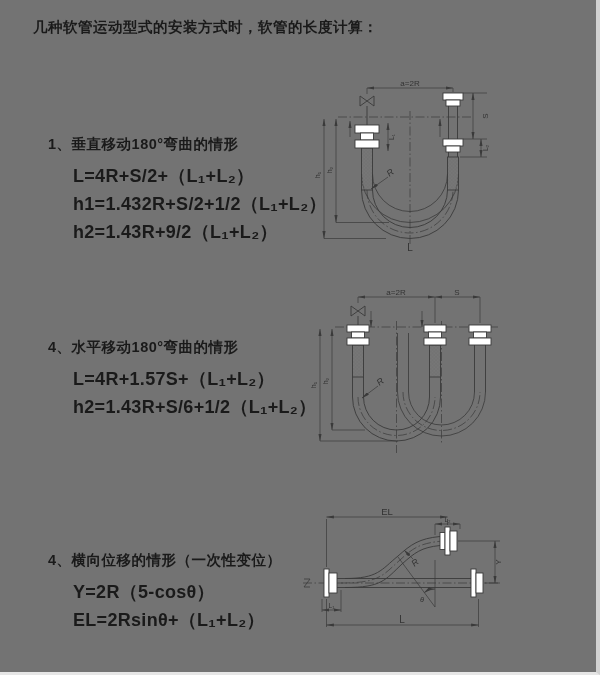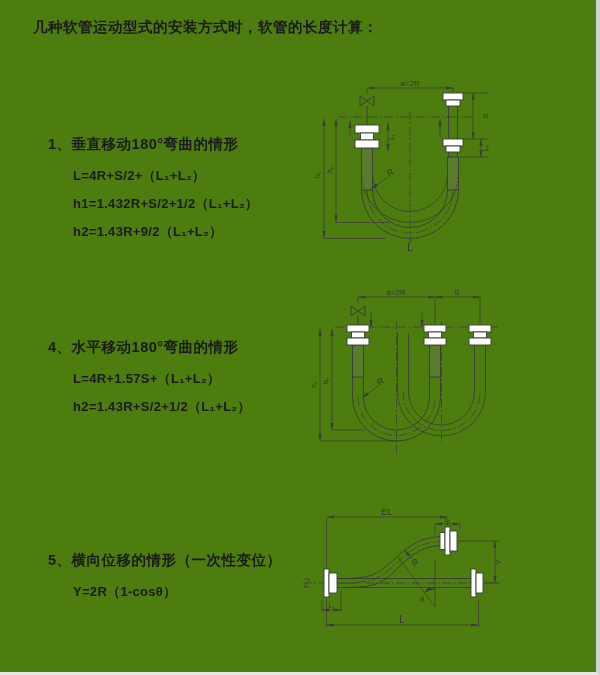--- a/index.html
+++ b/index.html
@@ -1,24 +1,24 @@
 <!DOCTYPE html>
 <html><head>
 <meta charset="utf-8">
 <style>
   html,body{margin:0;padding:0;background:#ffffff;}
   .page{
-    position:relative;width:600px;height:675px;background:#4d7c0f;
+    position:relative;width:600px;height:675px;background:#737373;
     box-sizing:border-box;border-right:4px solid #d2d2d2;border-bottom:3px solid #e6e6e6;
     font-family:"Liberation Sans","DejaVu Sans",sans-serif;color:#1a1a1a;overflow:hidden;
   }
   .title{position:absolute;left:33px;top:18px;margin:0;font-size:14.5px;font-weight:bold;letter-spacing:.5px;}
   .sec{position:absolute;left:48px;width:270px;margin-top:35px;}
   .sec h2{margin:0 0 8px 0;font-size:14.5px;font-weight:bold;letter-spacing:.5px;}
-  .sec p.formula{margin:0 0 0 25px;height:28px;line-height:28px;font-size:13px;font-weight:bold;letter-spacing:.3px;white-space:nowrap;}
+  .sec p.formula{margin:0 0 0 25px;height:28px;line-height:28px;font-size:18px;font-weight:bold;letter-spacing:.3px;white-space:nowrap;}
   .sec1{top:100px;} .sec2{top:303px;} .sec3{top:516px;}
   .dia{position:absolute;}
   .d1{left:310px;top:75px;} .d2{left:310px;top:285px;} .d3{left:295px;top:505px;}
   svg text{font-family:"Liberation Sans","DejaVu Sans",sans-serif;fill:#333;}
 </style>
 </head>
 <body>
 
 <div class="page">
 
@@ -27,26 +27,27 @@
   <section class="sec sec1">
     <h2>1、垂直移动180°弯曲的情形</h2>
     <p class="formula">L=4R+S/2+（L₁+L₂）</p>
     <p class="formula">h1=1.432R+S/2+1/2（L₁+L₂）</p>
     <p class="formula">h2=1.43R+9/2（L₁+L₂）</p>
   </section>
 
   <section class="sec sec2">
     <h2>4、水平移动180°弯曲的情形</h2>
     <p class="formula">L=4R+1.57S+（L₁+L₂）</p>
-    <p class="formula">h2=1.43R+S/2+1/2（L₁+L₂）</p>
+    <p class="formula">h2=1.43R+S/6+1/2（L₁+L₂）</p>
   </section>
 
   <section class="sec sec3">
-    <h2>5、横向位移的情形（一次性变位）</h2>
-    <p class="formula">Y=2R（1-cosθ）</p>
+    <h2>4、横向位移的情形（一次性变位）</h2>
+    <p class="formula">Y=2R（5-cosθ）</p>
+    <p class="formula">EL=2Rsinθ+（L₁+L₂）</p>
   </section>
 
   <svg class="dia d1" width="280" height="180" viewBox="0 0 280 180">
     <defs>
       <marker id="ar1" viewBox="0 0 12 5" refX="11.5" refY="2.5" markerWidth="11" markerHeight="4.6" orient="auto-start-reverse">
         <path d="M0 0 L12 2.5 L0 5 Z" fill="#3a3a3a"></path>
       </marker>
       <pattern id="ht1" patternUnits="userSpaceOnUse" width="3.5" height="3.5">
         <path d="M0 3.5 L3.5 0 M0 0 L3.5 3.5" stroke="#7a7a7a" stroke-width="0.5"></path>
       </pattern>

